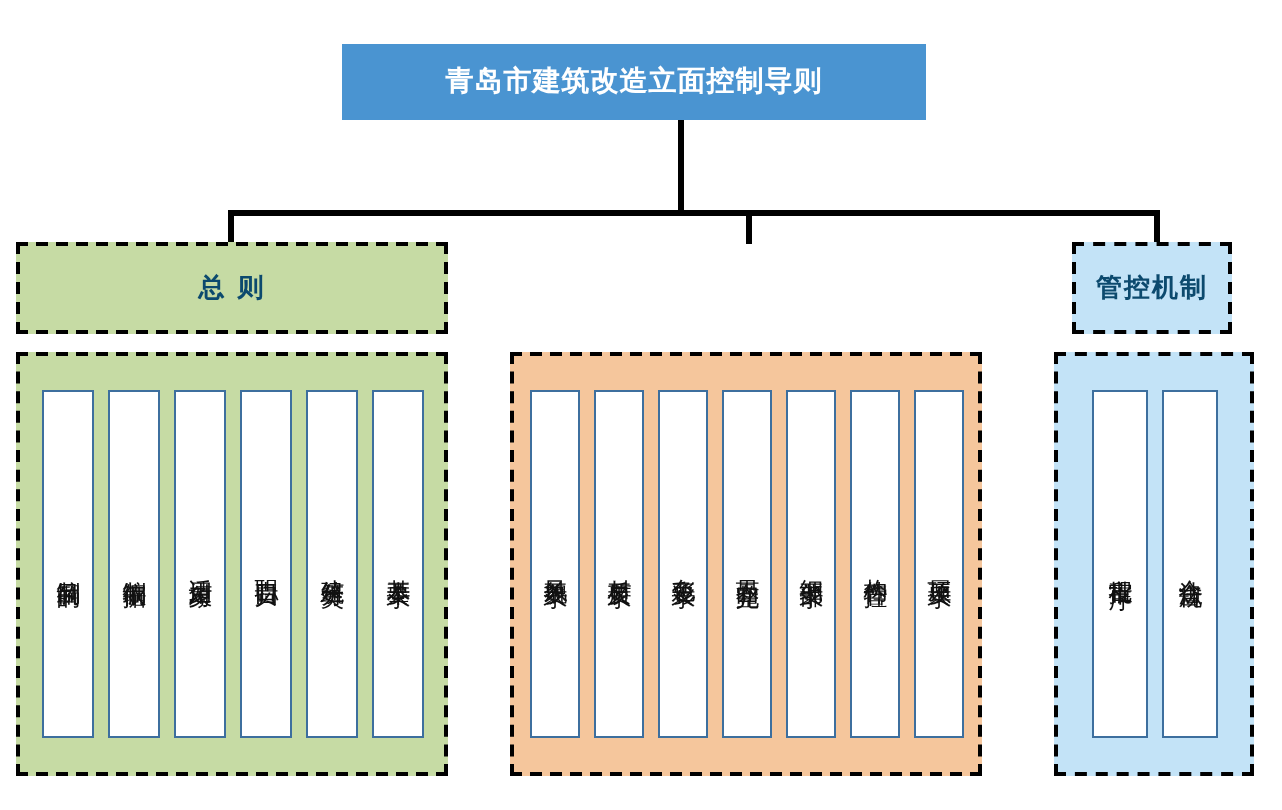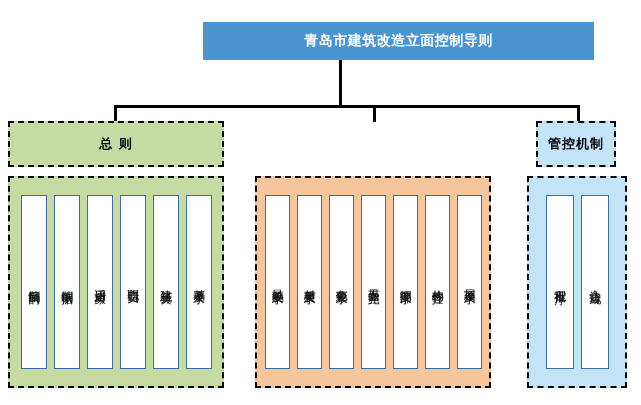--- a/index.html
+++ b/index.html
@@ -18,32 +18,31 @@
     width: 641px;
     height: 405px;
     background: #ffffff;
   }
 
   
   .root-title {
     position: absolute;
     left: 171px;
     top: 22px;
-    width: 391px;
+    width: 292px;
     height: 38px;
     background: #4a94d1;
     color: #ffffff;
     font-size: 14px;
     font-weight: bold;
     letter-spacing: 0.5px;
     display: flex;
     align-items: center;
     justify-content: center;
     box-sizing: border-box;
-    margin-left: 32px;
   }
 
   
   .line {
     position: absolute;
     background: #000000;
   }
   .v-trunk { left: 339px; top: 60px; width: 3px; height: 47px; }
   .h-bus   { left: 114px; top: 105px; width: 466px; height: 3px; }
   .drop    { top: 105px; width: 3px; height: 17px; }
@@ -54,21 +53,21 @@
   
   .group-header {
     position: absolute;
     border: 2px dashed #000000;
     box-sizing: border-box;
     display: flex;
     align-items: center;
     justify-content: center;
     font-size: 13px;
     font-weight: bold;
-    color: #000000;
+    color: #0c4a6e;
     letter-spacing: 1px;
   }
   .gh-1 { left: 8px;   top: 121px; width: 216px; height: 46px; background: #c6dba4; }
   .gh-2 { left: 255px; top: 121px; width: 236px; height: 46px; background: #f5c69c; }
   .gh-3 { left: 536px; top: 121px; width: 80px; height: 46px; background: #c3e3f7; }
 
   
   .group-body {
     position: absolute;
     border: 2px dashed #000000;

